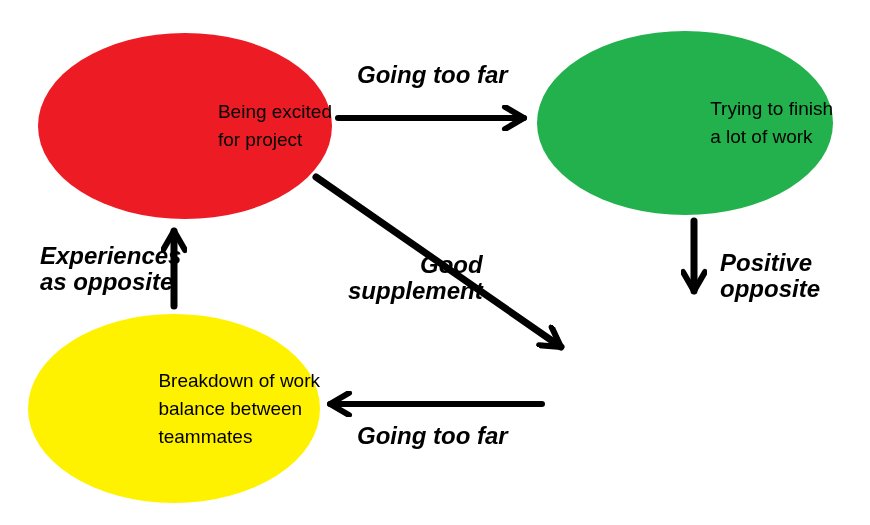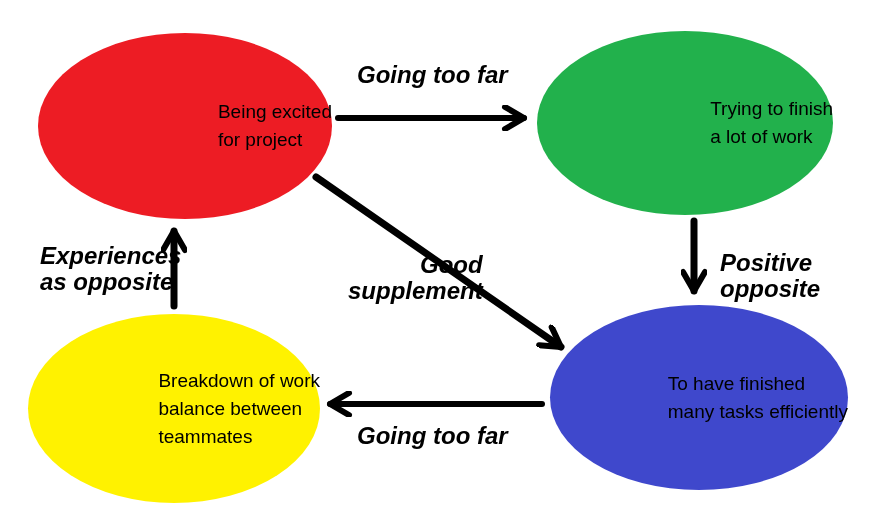--- a/index.html
+++ b/index.html
@@ -71,24 +71,20 @@
     <div class="node-label">Trying to finish
 a lot of work</div>
   </div>
 
   <div class="node node-yellow">
     <div class="node-label">Breakdown of work
 balance between
 teammates</div>
   </div>
 
-  <div class="node node-blue">
-    <div class="node-label">To have finished
-many tasks efficiently</div>
-  </div>
 
   <svg class="arrows" viewBox="0 0 870 525" xmlns="http://www.w3.org/2000/svg">
     <defs>
       <marker id="ah" viewBox="0 0 30 26" refX="26" refY="13" markerWidth="30" markerHeight="26" orient="auto" markerUnits="userSpaceOnUse">
         <path d="M7,2 L26,13 L7,24" fill="none" stroke="#000000" stroke-width="6" stroke-linecap="round" stroke-linejoin="round"></path>
       </marker>
     </defs>
     <line x1="338" y1="118" x2="524" y2="118" stroke="#000000" stroke-width="6" stroke-linecap="round" marker-end="url(#ah)"></line>
     <line x1="694" y1="221" x2="694" y2="291" stroke="#000000" stroke-width="7" stroke-linecap="round" marker-end="url(#ah)"></line>
     <line x1="316" y1="177" x2="561" y2="347" stroke="#000000" stroke-width="7" stroke-linecap="round" marker-end="url(#ah)"></line>

